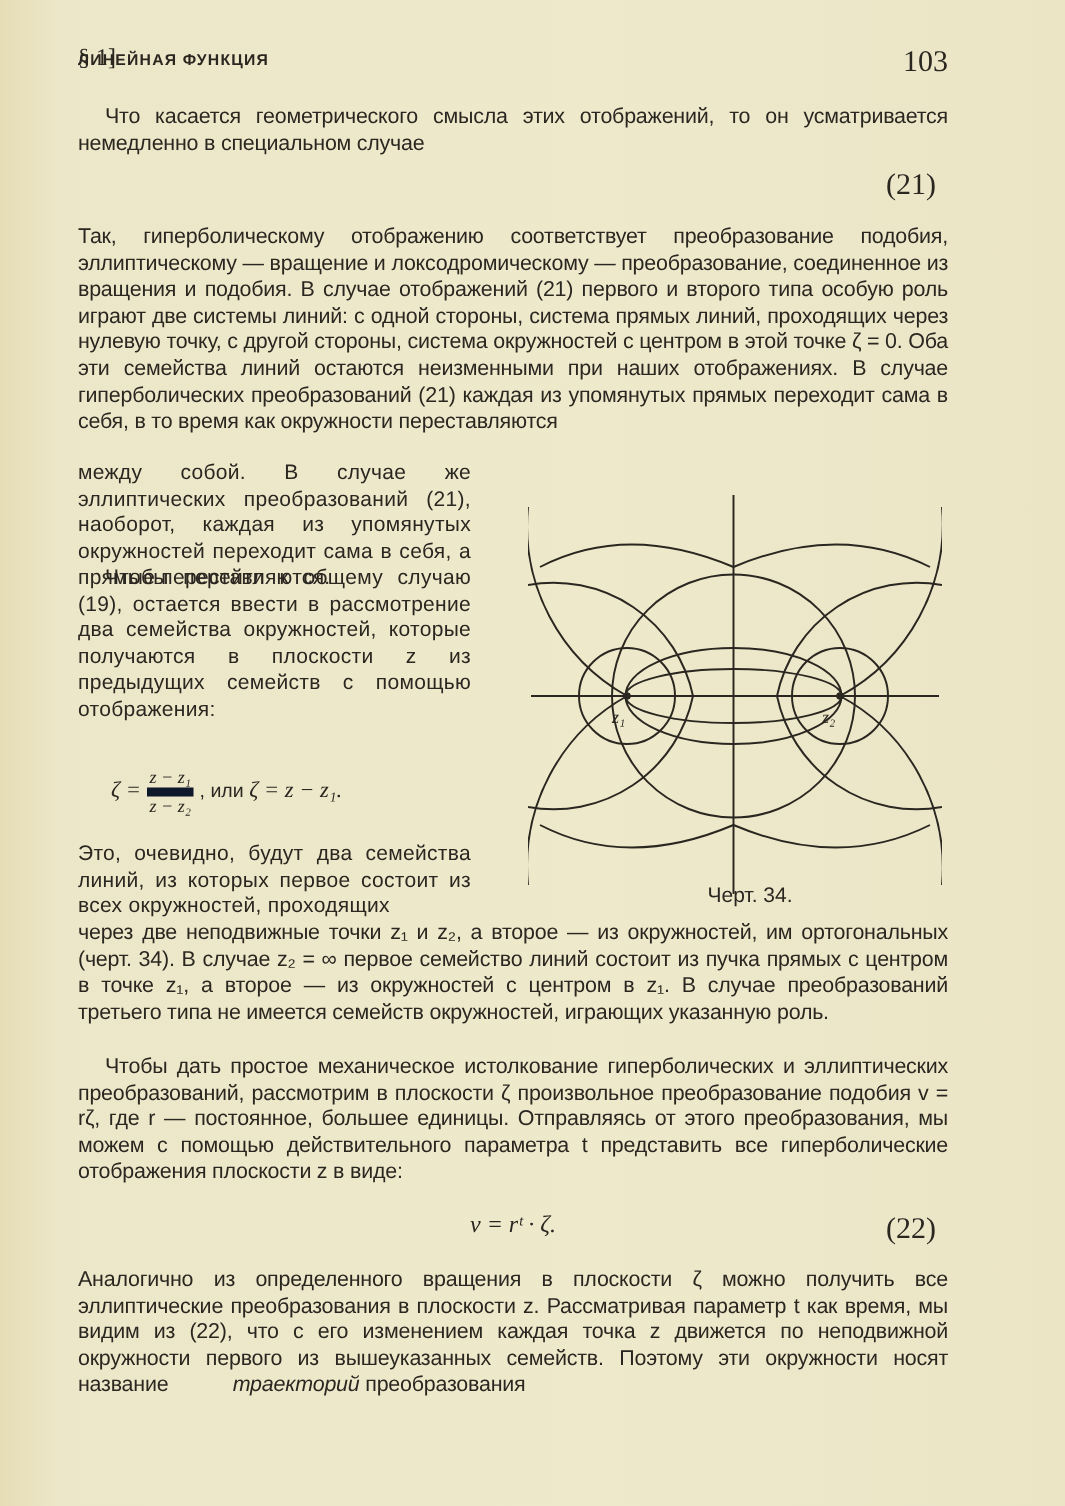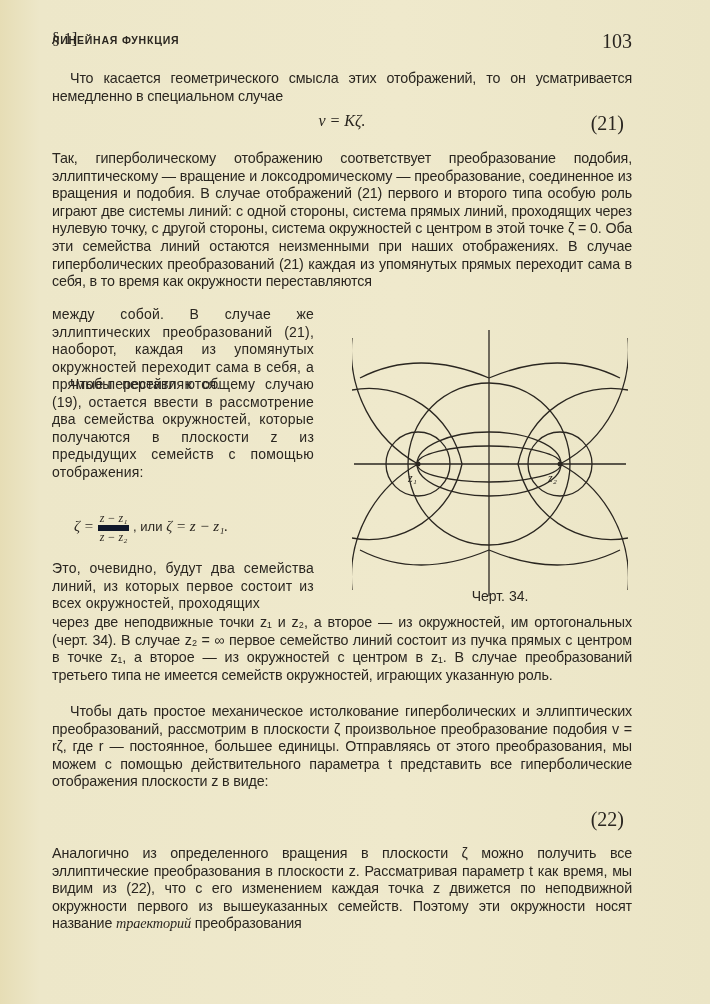--- a/index.html
+++ b/index.html
@@ -37,21 +37,20 @@
 
   <div class="header">
     <span class="hdr-sec">§ 1]</span>
     <span class="hdr-title">ЛИНЕЙНАЯ ФУНКЦИЯ</span>
     <span class="hdr-num">103</span>
   </div>
 
   <div class="block txt indent" style="top:70px;">Что касается геометрического смысла этих отображений, то он усматривается немедленно в специальном случае</div>
 
   <div class="eq" style="top:112px;">
-    <span class="body">v = Kζ.</span>
     <span class="num">(21)</span>
   </div>
 
   <div class="block txt" style="top:150px;">Так, гиперболическому отображению соответствует преобразование подобия, эллиптическому — вращение и локсодромическому — преобразование, соединенное из вращения и подобия. В случае отображений (21) первого и второго типа особую роль играют две системы линий: с одной стороны, система прямых линий, проходящих через нулевую точку, с другой стороны, система окружностей с центром в этой точке ζ = 0. Оба эти семейства линий остаются неизменными при наших отображениях. В случае гиперболических преобразований (21) каждая из упомянутых прямых переходит сама в себя, в то время как окружности переставляются</div>
 
   <div class="narrow" style="top:306px;">между собой. В случае же эллиптических преобразований (21), наоборот, каждая из упомянутых окружностей переходит сама в себя, а прямые переставляются.</div>
 
   <div class="narrow indent" style="top:376px;">Чтобы перейти к общему случаю (19), остается ввести в рассмотрение два семейства окружностей, которые получаются в плоскости z из предыдущих семейств с помощью отображения:</div>
 
   <div style="position:absolute; left:22px; top:512px; width:260px; font-size:15px; font-family:'Liberation Serif',serif; white-space:nowrap;">
@@ -64,26 +63,27 @@
     <i>ζ = z − z₁.</i>
   </div>
 
   <div class="narrow" style="top:560px;">Это, очевидно, будут два семейства линий, из которых первое состоит из всех окружностей, проходящих</div>
 
   <div class="block txt" style="top:614px;">через две неподвижные точки z₁ и z₂, а второе — из окружностей, им ортогональных (черт. 34). В случае z₂ = ∞ первое семейство линий состоит из пучка прямых с центром в точке z₁, а второе — из окружностей с центром в z₁. В случае преобразований третьего типа не имеется семейств окружностей, играющих указанную роль.</div>
 
   <div class="block txt indent" style="top:703px;">Чтобы дать простое механическое истолкование гиперболических и эллиптических преобразований, рассмотрим в плоскости ζ произвольное преобразование подобия v = rζ, где r — постоянное, большее единицы. Отправляясь от этого преобразования, мы можем с помощью действительного параметра t представить все гиперболические отображения плоскости z в виде:</div>
 
   <div class="eq" style="top:808px;">
+    <span class="body">v = rᵗ · ζ.</span>
     <span class="num">(22)</span>
   </div>
 
   <div class="block txt" style="top:845px;">
     <span>Аналогично из определенного вращения в плоскости ζ можно получить все эллиптические преобразования в плоскости z. Рассматривая параметр t как время, мы видим из (22), что с его изменением каждая точка z движется по неподвижной окружности первого из вышеуказанных семейств. Поэтому эти окружности носят название</span>
-    <i style="font-family:Liberation Serif, serif;">траекторий</i>
+    <i style="font-family:Liberation Sans, sans-serif;margin-left:39px;">траекторий</i>
     <span>преобразования</span>
   </div>
 </div>
 
 <div class="figure">
   <svg width="276" height="278" viewBox="0 0 276 278">
     <g fill="none" stroke="#2a2620" stroke-width="1.3">
 
       <line x1="2" y1="146" x2="274" y2="146"></line>
       <line x1="137" y1="12" x2="137" y2="278"></line>

